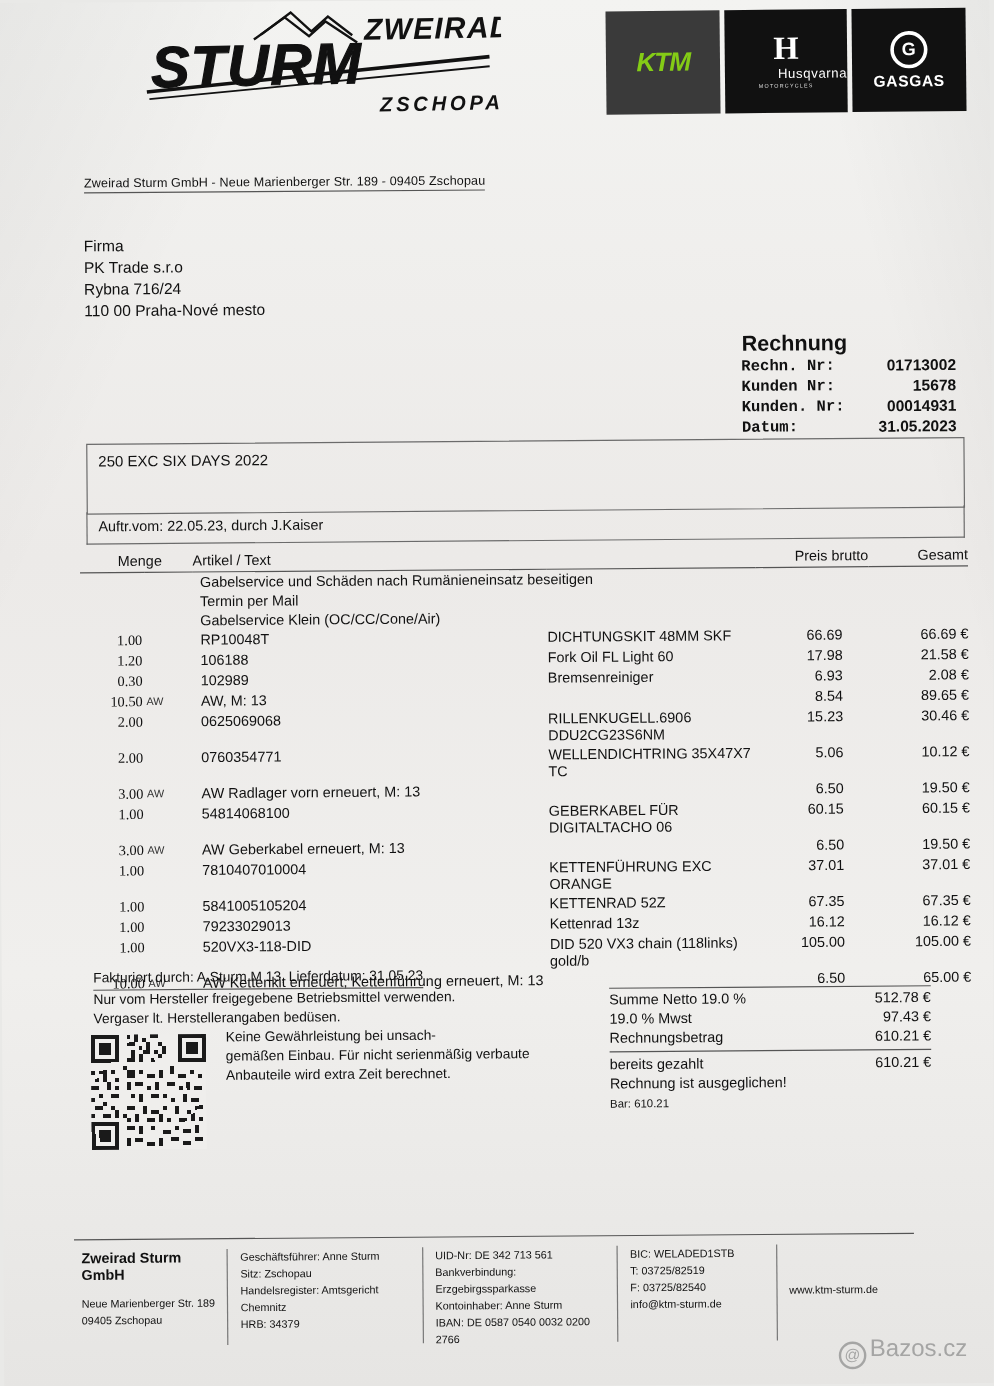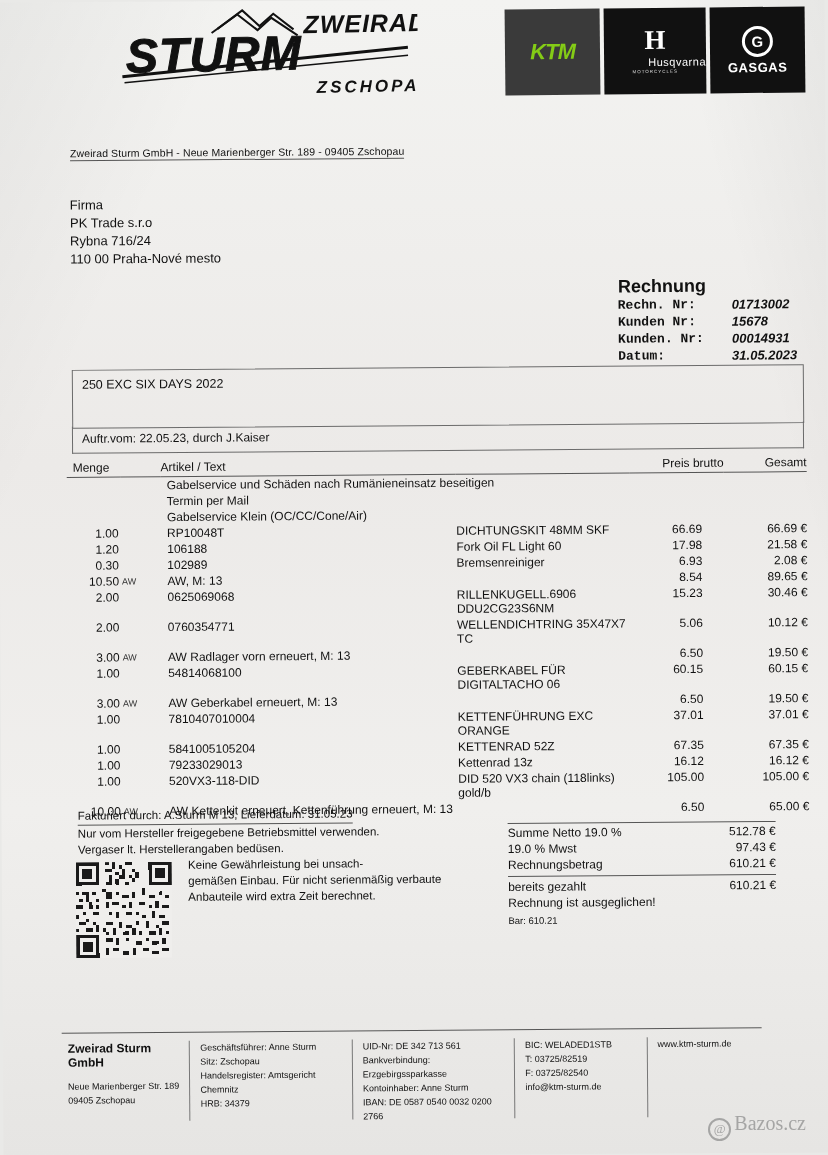--- a/index.html
+++ b/index.html
@@ -66,21 +66,21 @@
     position:absolute;left:618px;top:276px;font-size:18px;font-weight:bold;
     transform:rotate(-0.5deg);
   }
   .inv-table{
     position:absolute;left:618px;top:296px;font-size:13px;line-height:17px;
     transform:rotate(-0.5deg);
   }
   .inv-table table{border-collapse:collapse;}
   .inv-table td{padding:0;font-weight:bold;}
   .inv-table td.lbl{padding-right:28px;font-family:Liberation Mono, monospace;}
-  .inv-table td.val{font-style:italic;}
+  .inv-table td.val{text-align:right;}
 
   
   .objbox{
     position:absolute;left:72px;top:367px;width:730px;height:57px;
     border:1px solid #6b6b6b;transform:rotate(-0.45deg);
   }
   .objbox .t{position:absolute;left:9px;top:7px;font-size:12.5px;}
   .orderbox{
     position:absolute;left:72px;top:424px;width:730px;height:26px;
     border:1px solid #6b6b6b;border-top:none;transform:rotate(-0.45deg);
@@ -90,27 +90,27 @@
   
   .items{
     position:absolute;left:68px;top:458px;width:740px;
     transform:rotate(-0.45deg);font-size:12px;
   }
   .items table{border-collapse:collapse;width:740px;}
   .items thead th{
     font-weight:normal;font-size:12px;text-align:left;padding:0 0 2px 0;
     border-bottom:1px solid #555;
   }
-  .items th.c-menge{width:86px;text-align:left;padding-left:6px;}
+  .items th.c-menge{width:86px;text-align:center;padding-left:6px;}
   .items th.c-art{width:300px;}
   .items th.c-txt{width:175px;}
   .items th.c-preis{width:95px;text-align:right;}
   .items th.c-ges{width:84px;text-align:right;}
   .items tbody td{padding:1px 0;font-size:12px;vertical-align:top;}
-  .items td.qty{text-align:right;width:46px;padding-right:3px;}
+  .items td.qty{text-align:right;width:46px;padding-right:3px;font-family:Liberation Serif, serif;}
   .items td.unit{width:34px;font-size:9px;color:#333;padding-top:3px;}
   .items td.art{padding-left:6px;}
   .items td.txt{}
   .items td.preis{text-align:right;padding-right:22px;}
   .items td.ges{text-align:right;}
   .items tr.note td{padding-left:6px;}
 
   
   .fakt{
     position:absolute;left:78px;top:806px;width:430px;font-size:11.5px;
@@ -138,25 +138,25 @@
     border-top:1px solid #555;transform:rotate(-0.45deg);
     display:flex;font-size:9px;line-height:14px;padding-top:8px;
   }
   .legal .col{padding:0 10px;border-right:1px solid #777;}
   .legal .col:last-child{border-right:none;}
   .legal .c1{width:130px;padding-left:6px;}
   .legal .c1 .big{font-size:12px;font-weight:bold;margin-bottom:10px;}
   .legal .c2{width:165px;}
   .legal .c3{width:165px;}
   .legal .c4{width:130px;}
-  .legal .c5{width:110px;border-right:none;display:flex;align-items:flex-start;padding-bottom:4px;}
+  .legal .c5{width:110px;border-right:none;display:flex;align-items:center;padding-bottom:4px;}
 
   .watermark{
     position:absolute;right:22px;bottom:14px;font-size:20px;color:#9a9a9a;
-    font-family:Liberation Serif, serif;opacity:0.85;
+    font-family:Liberation Sans, sans-serif;opacity:0.85;
   }
   .watermark .at{
     display:inline-block;border:2px solid #9a9a9a;border-radius:50%;
     width:19px;height:19px;line-height:17px;text-align:center;font-size:13px;
     margin-right:3px;vertical-align:-3px;
   }
 </style>
 </head>
 <body>
 

